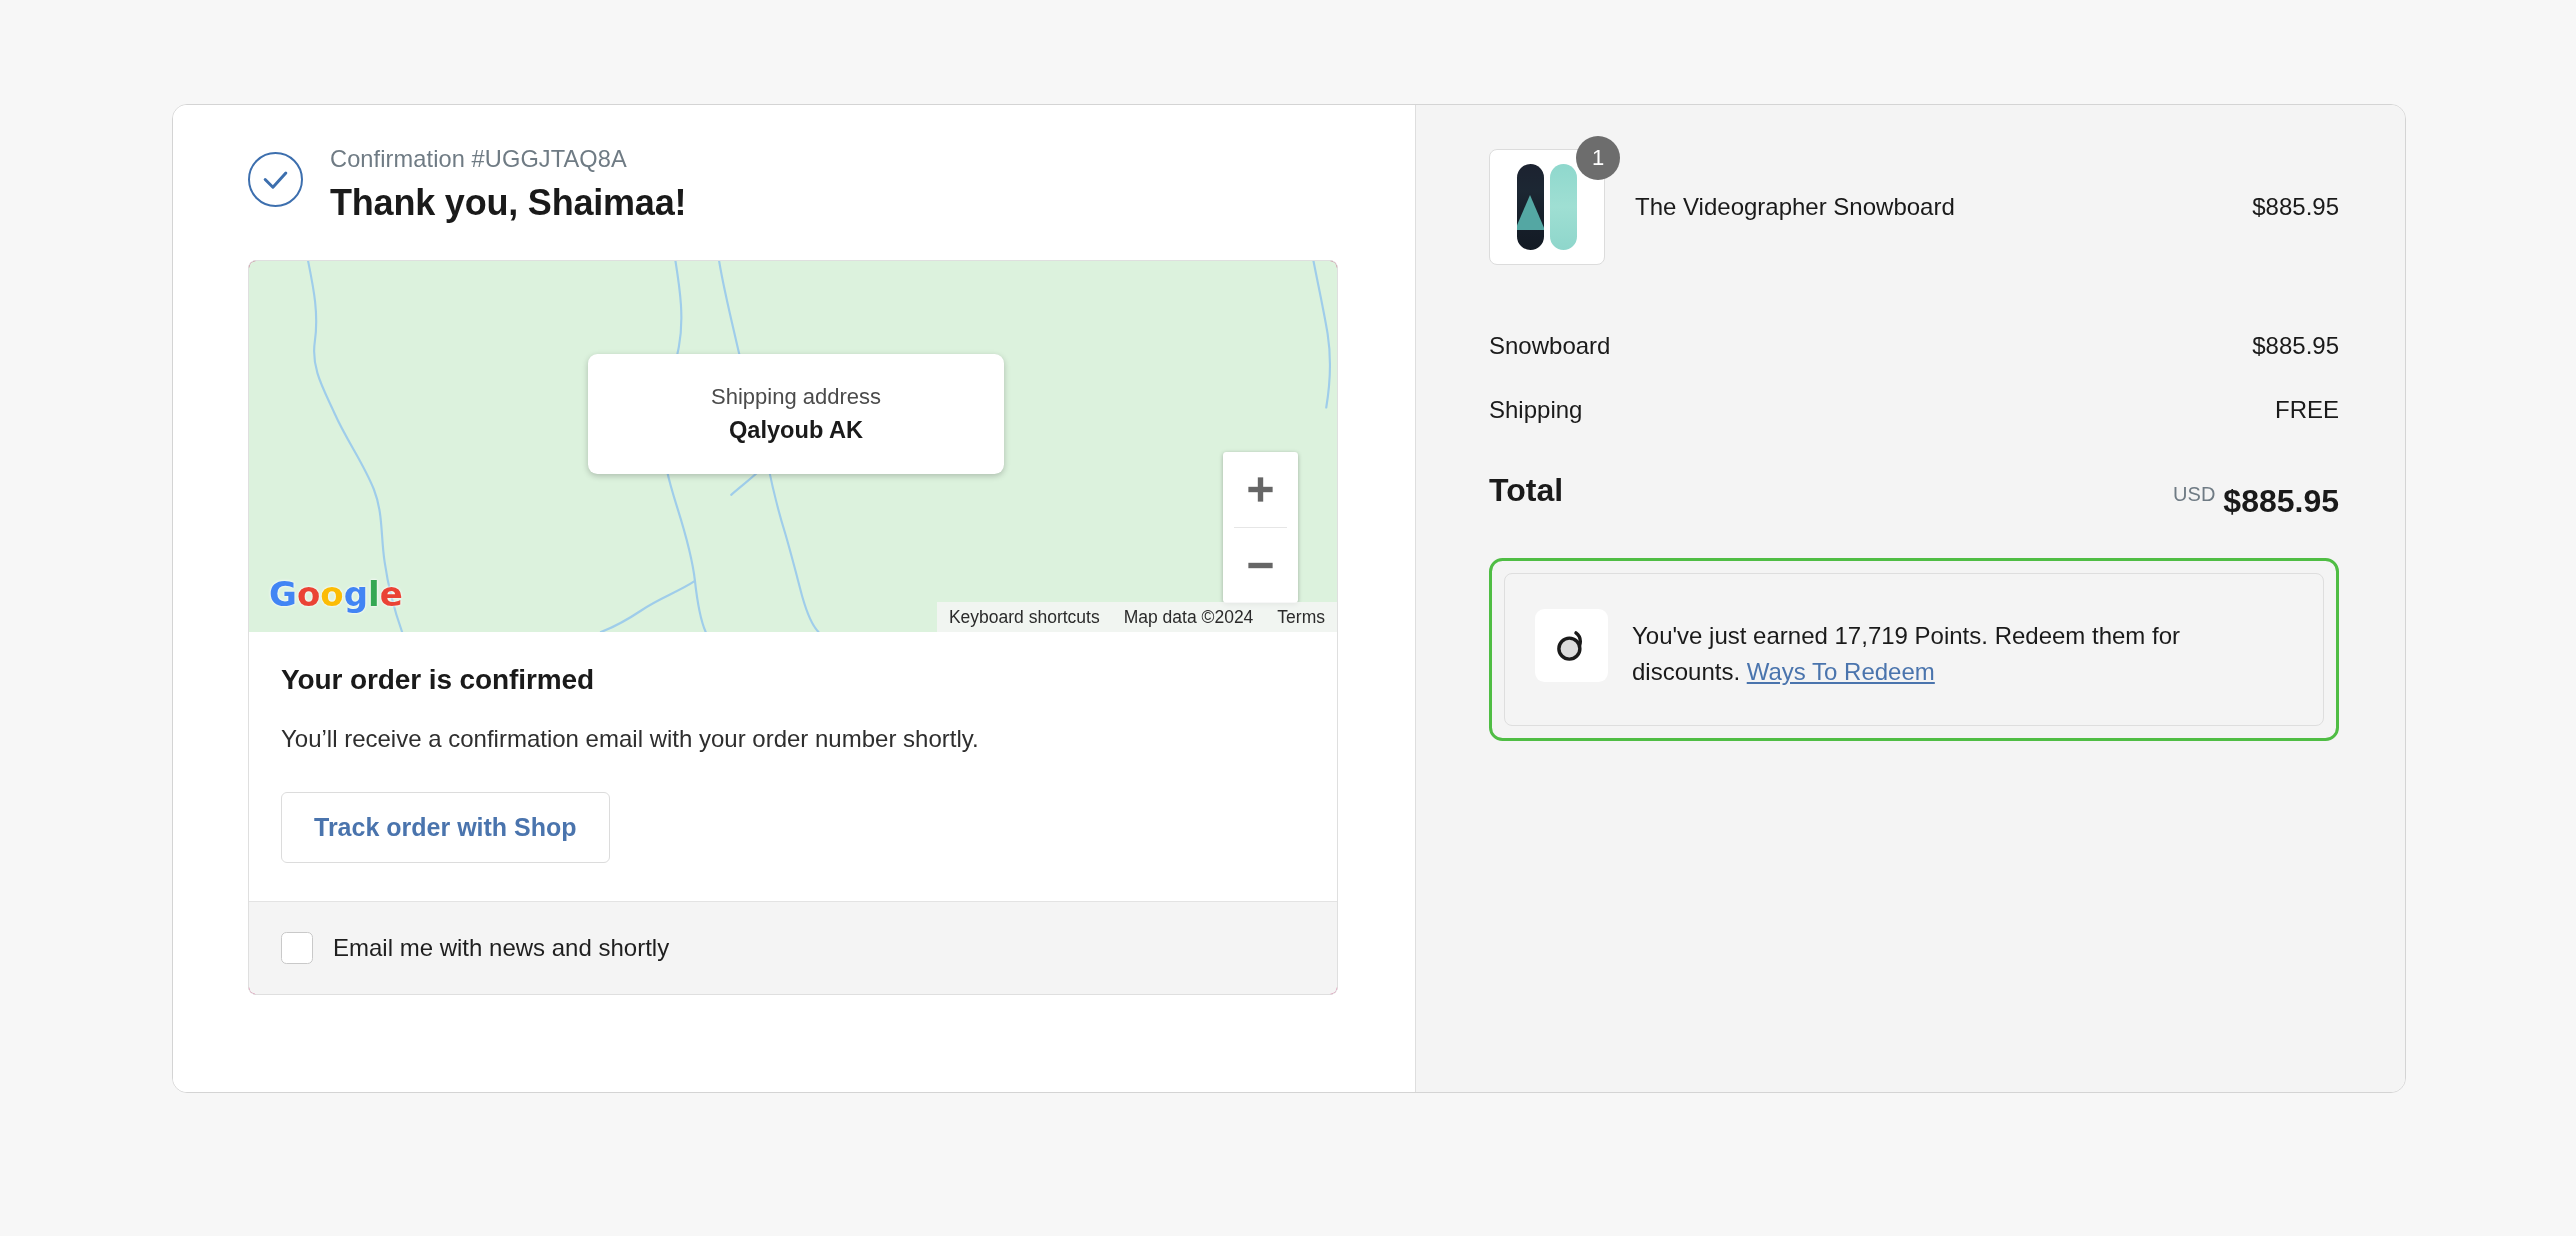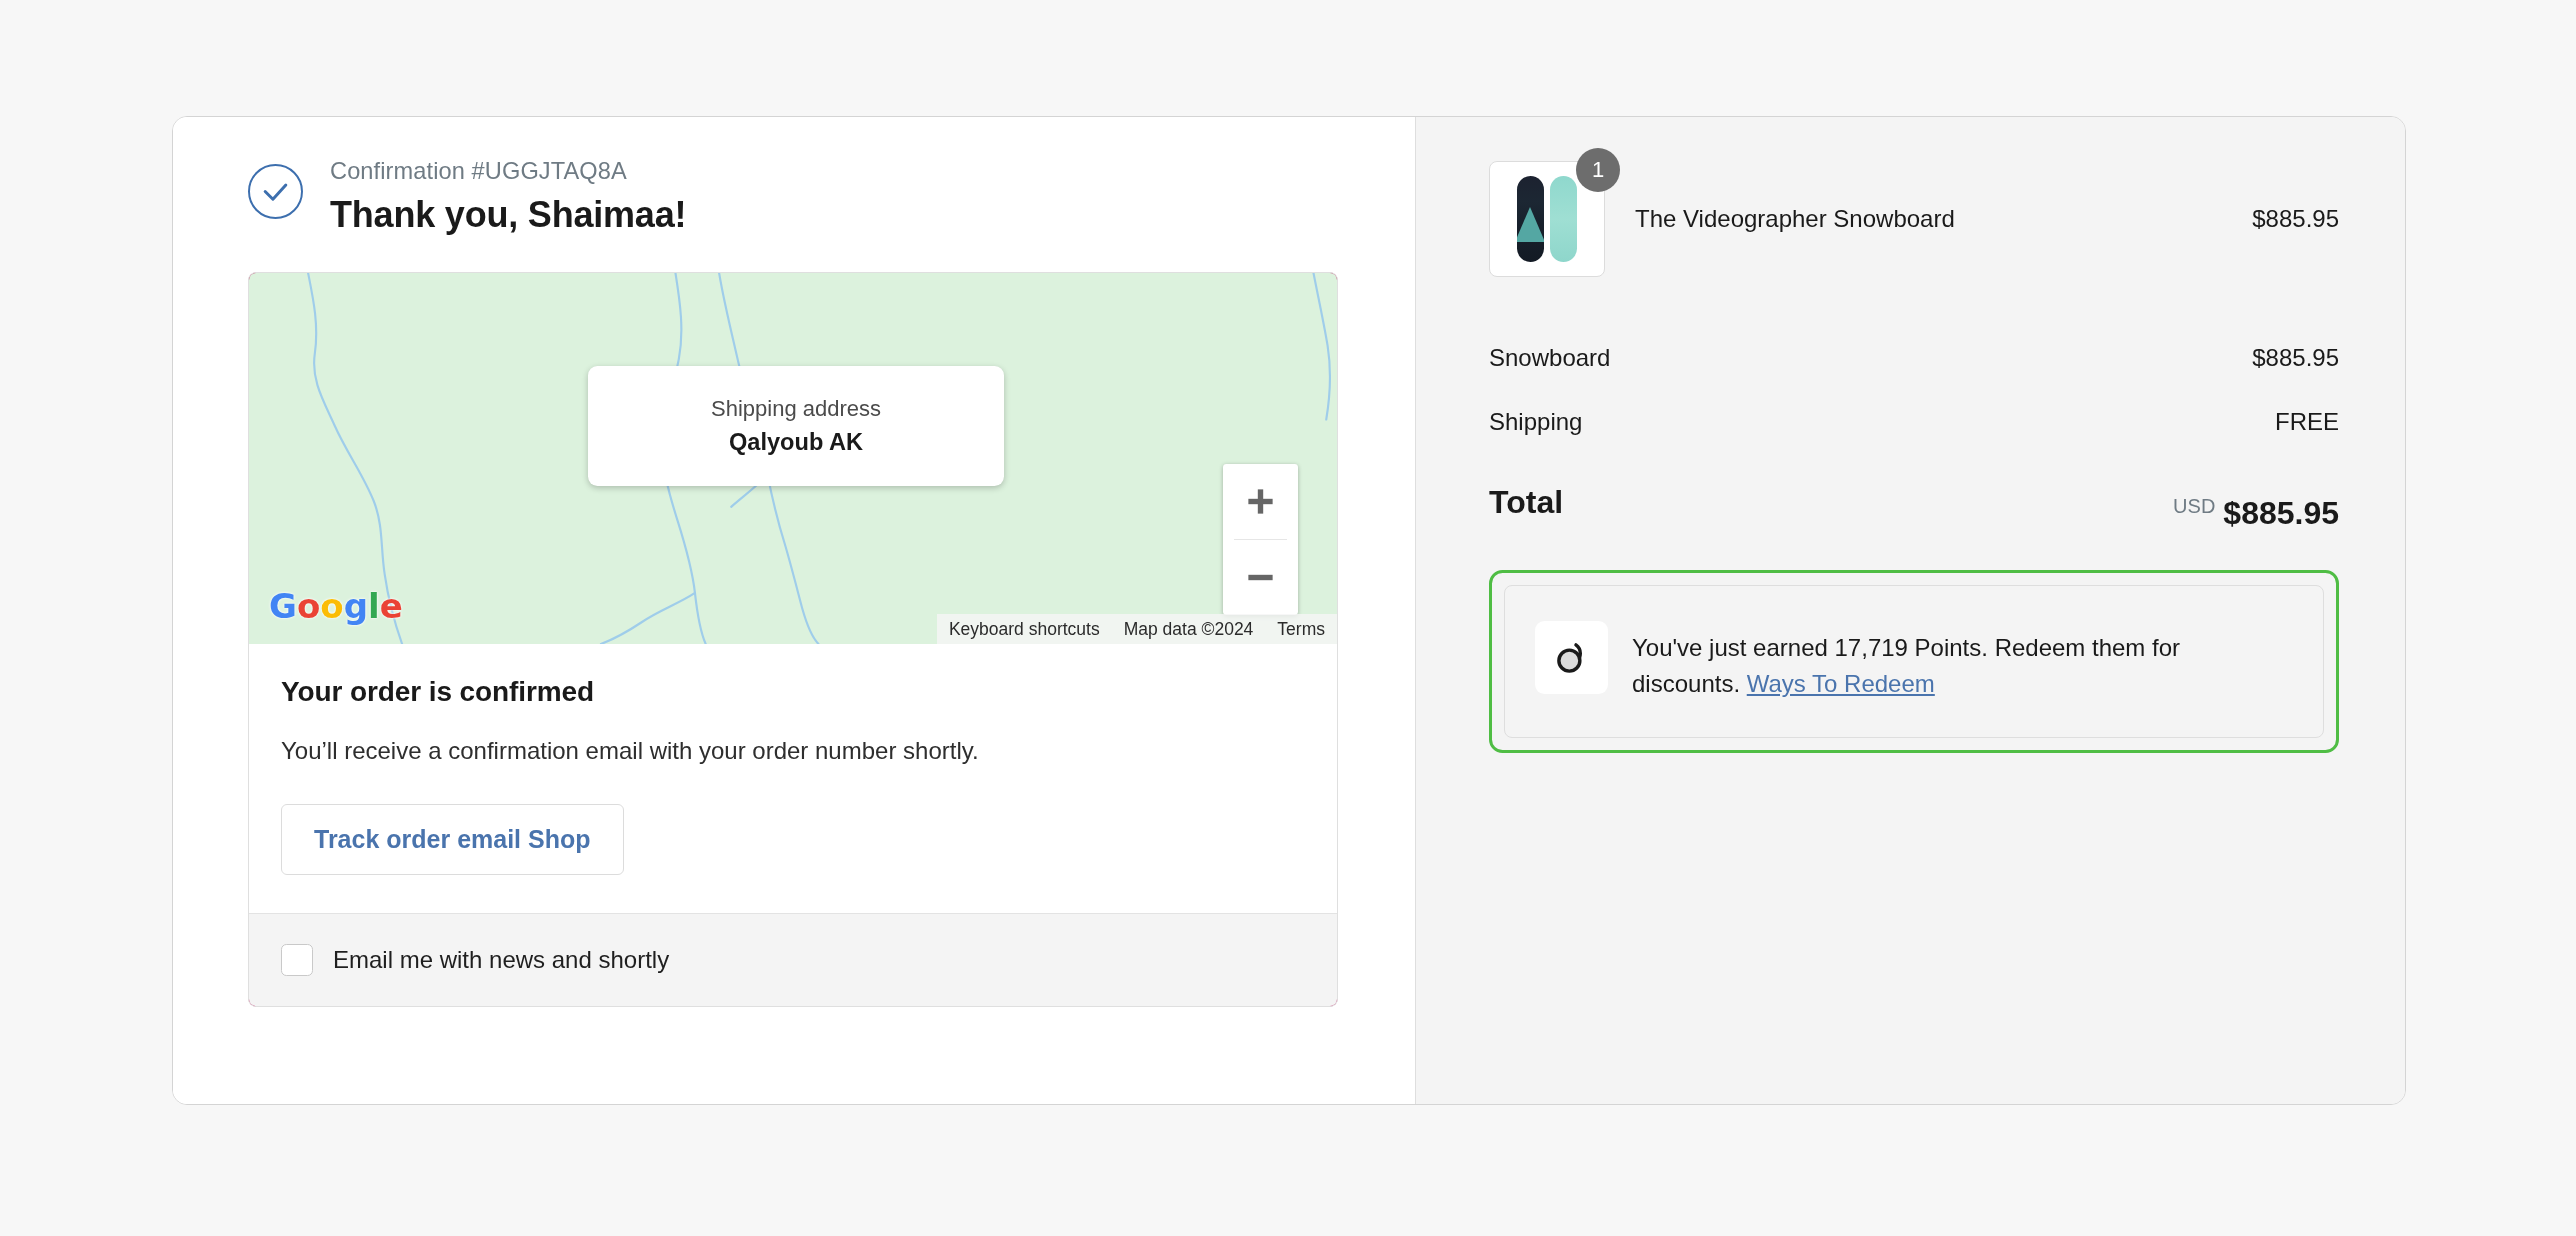--- a/index.html
+++ b/index.html
@@ -7,21 +7,21 @@
     width: 2576px; height: 1237px;
     background: #f7f7f7;
     font-family: "Liberation Sans", sans-serif;
     -webkit-font-smoothing: antialiased;
   }
   .page { position: relative; width: 2576px; height: 1237px; background: #f7f7f7; }
 
   
   .order-card {
     position: absolute;
-    left: 172px; top: 116px;
+    left: 172px; top: 104px;
     width: 2234px; height: 989px;
     background: #ffffff;
     border: 0.7px solid #d4d4d4;
     border-radius: 15px;
     display: flex;
     overflow: hidden;
   }
 
   
   .left-col {
@@ -311,21 +311,21 @@
           <div class="attr">
             <span>Keyboard shortcuts</span>
             <span>Map data ©2024</span>
             <span>Terms</span>
           </div>
         </div>
 
         <div class="order-body">
           <div class="order-title">Your order is confirmed</div>
           <div class="order-sub">You’ll receive a confirmation email with your order number shortly.</div>
-          <div class="track-btn">Track order email Shop</div>
+          <div class="track-btn">Track order with Shop</div>
         </div>
 
         <div class="email-row">
           <div class="cbox"></div>
           <div class="email-label">Email me with news and shortly</div>
         </div>
       </div>
     </div>
 
     <div class="right-col">

